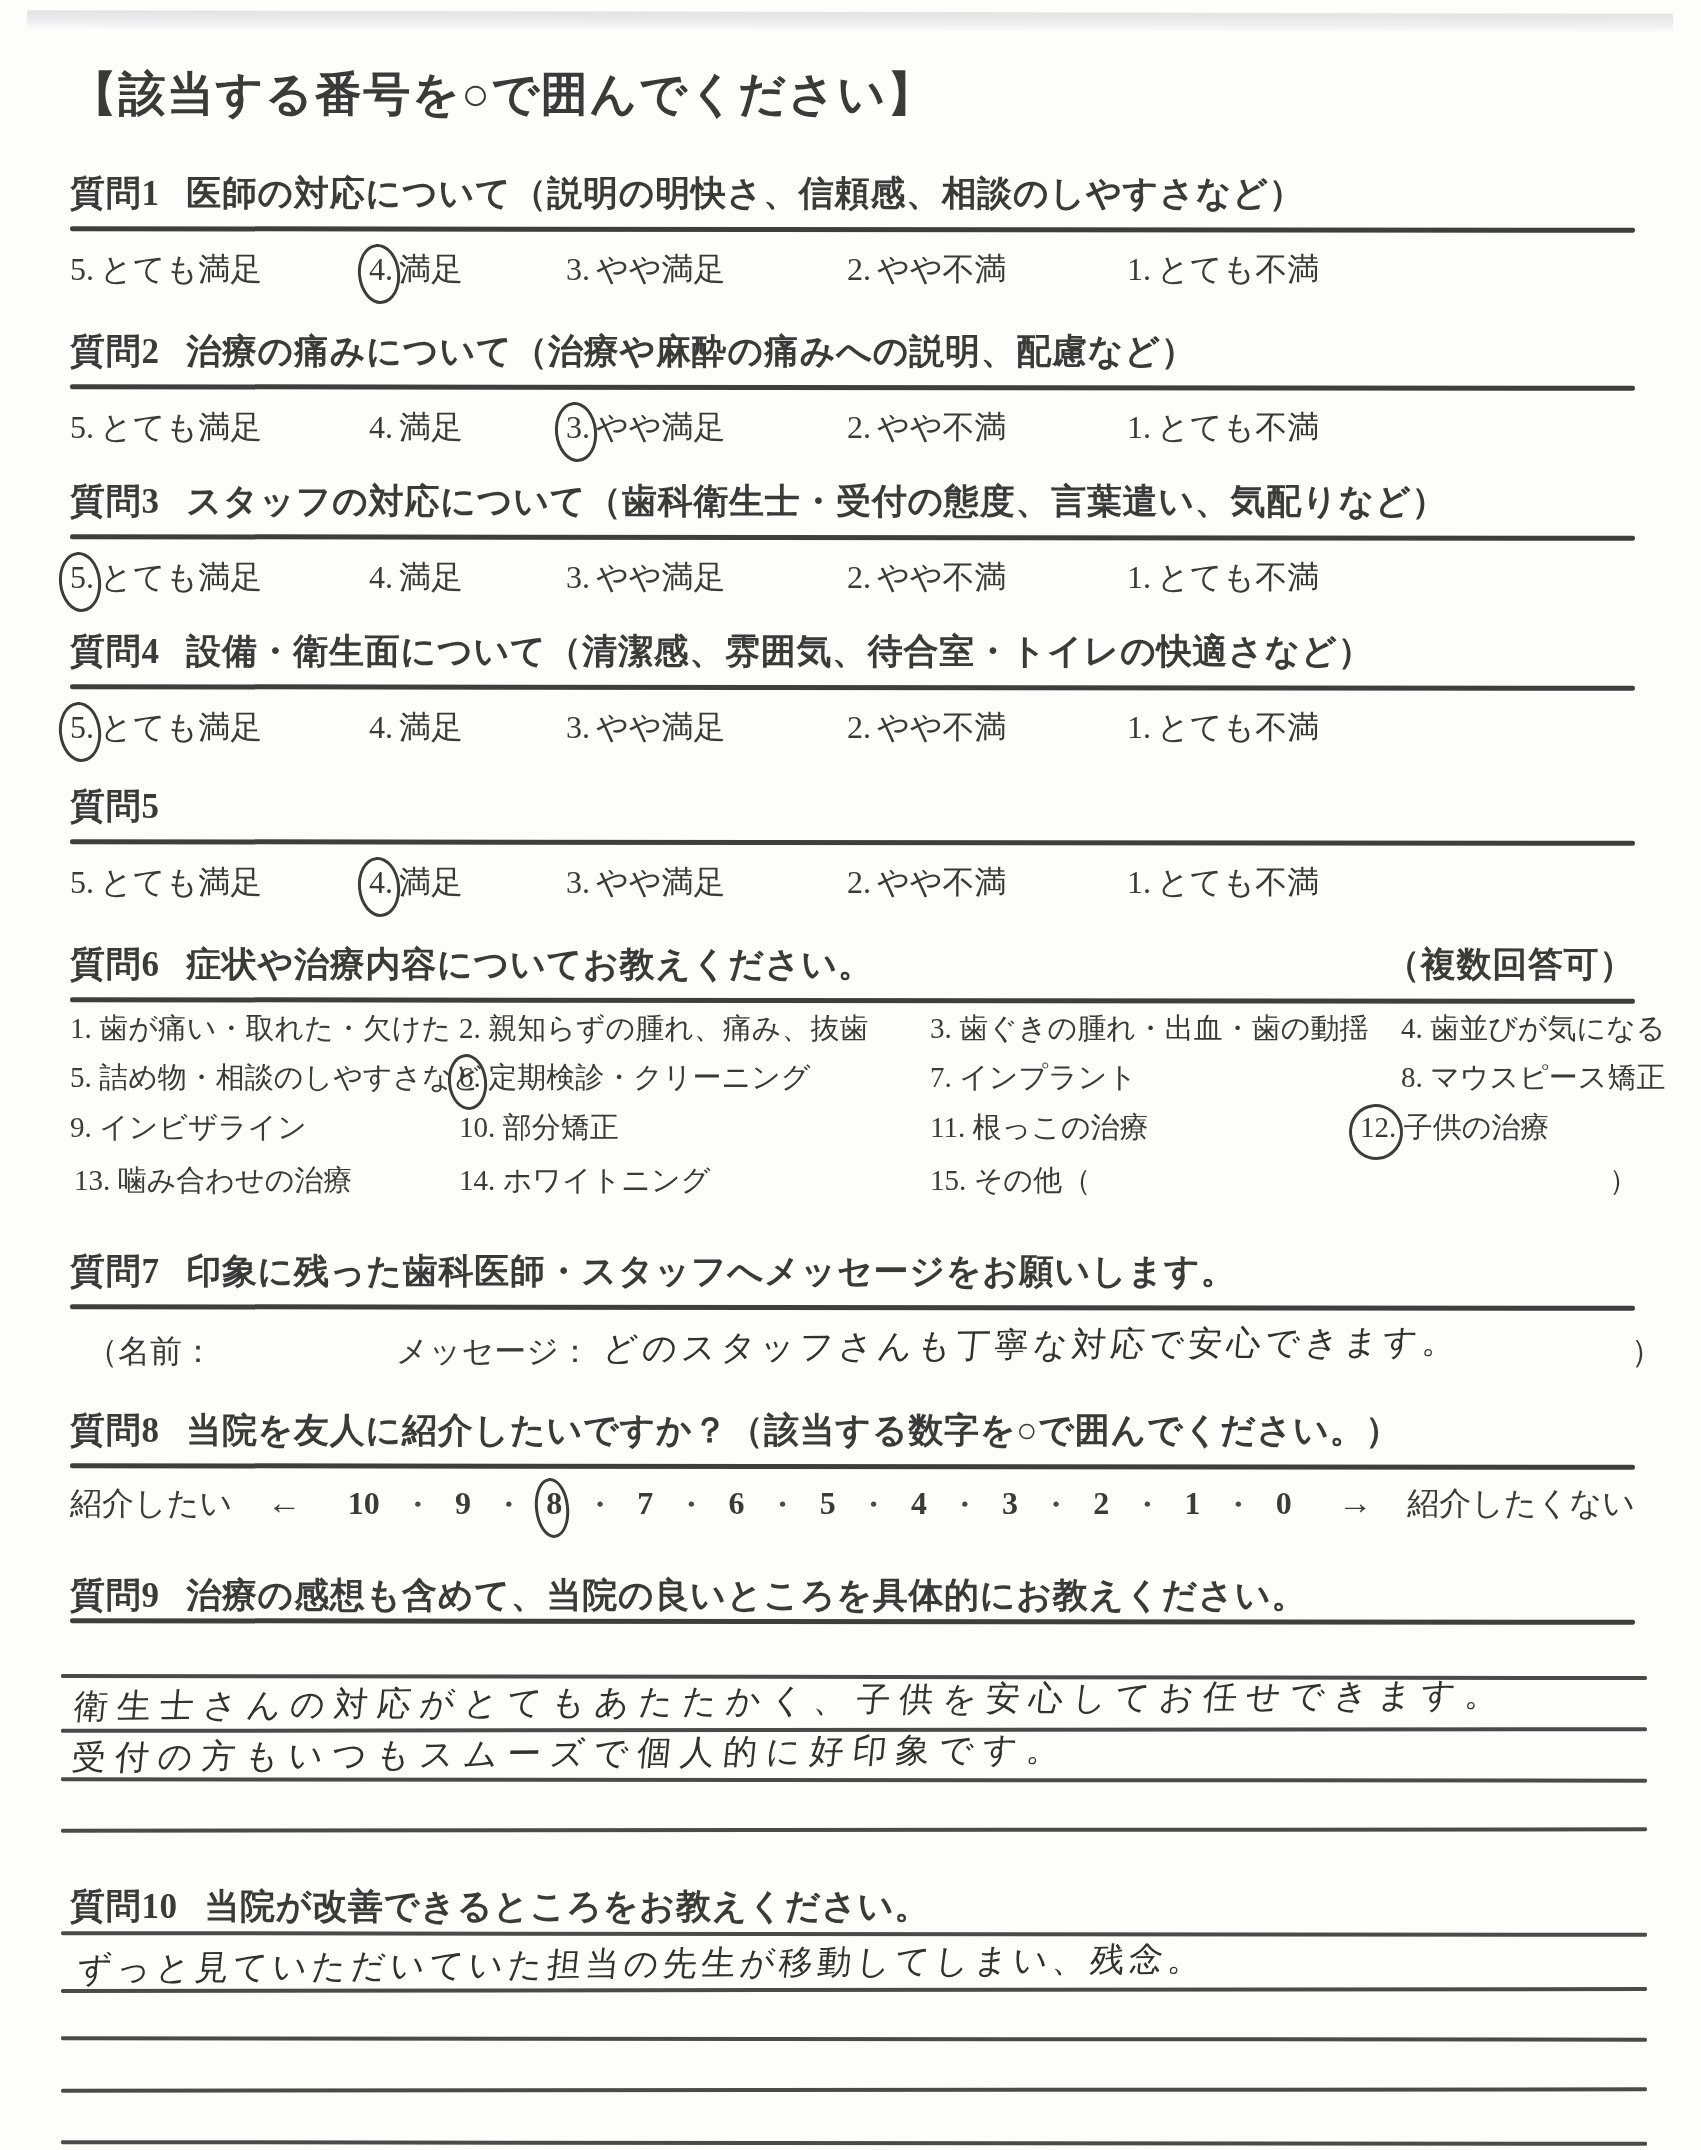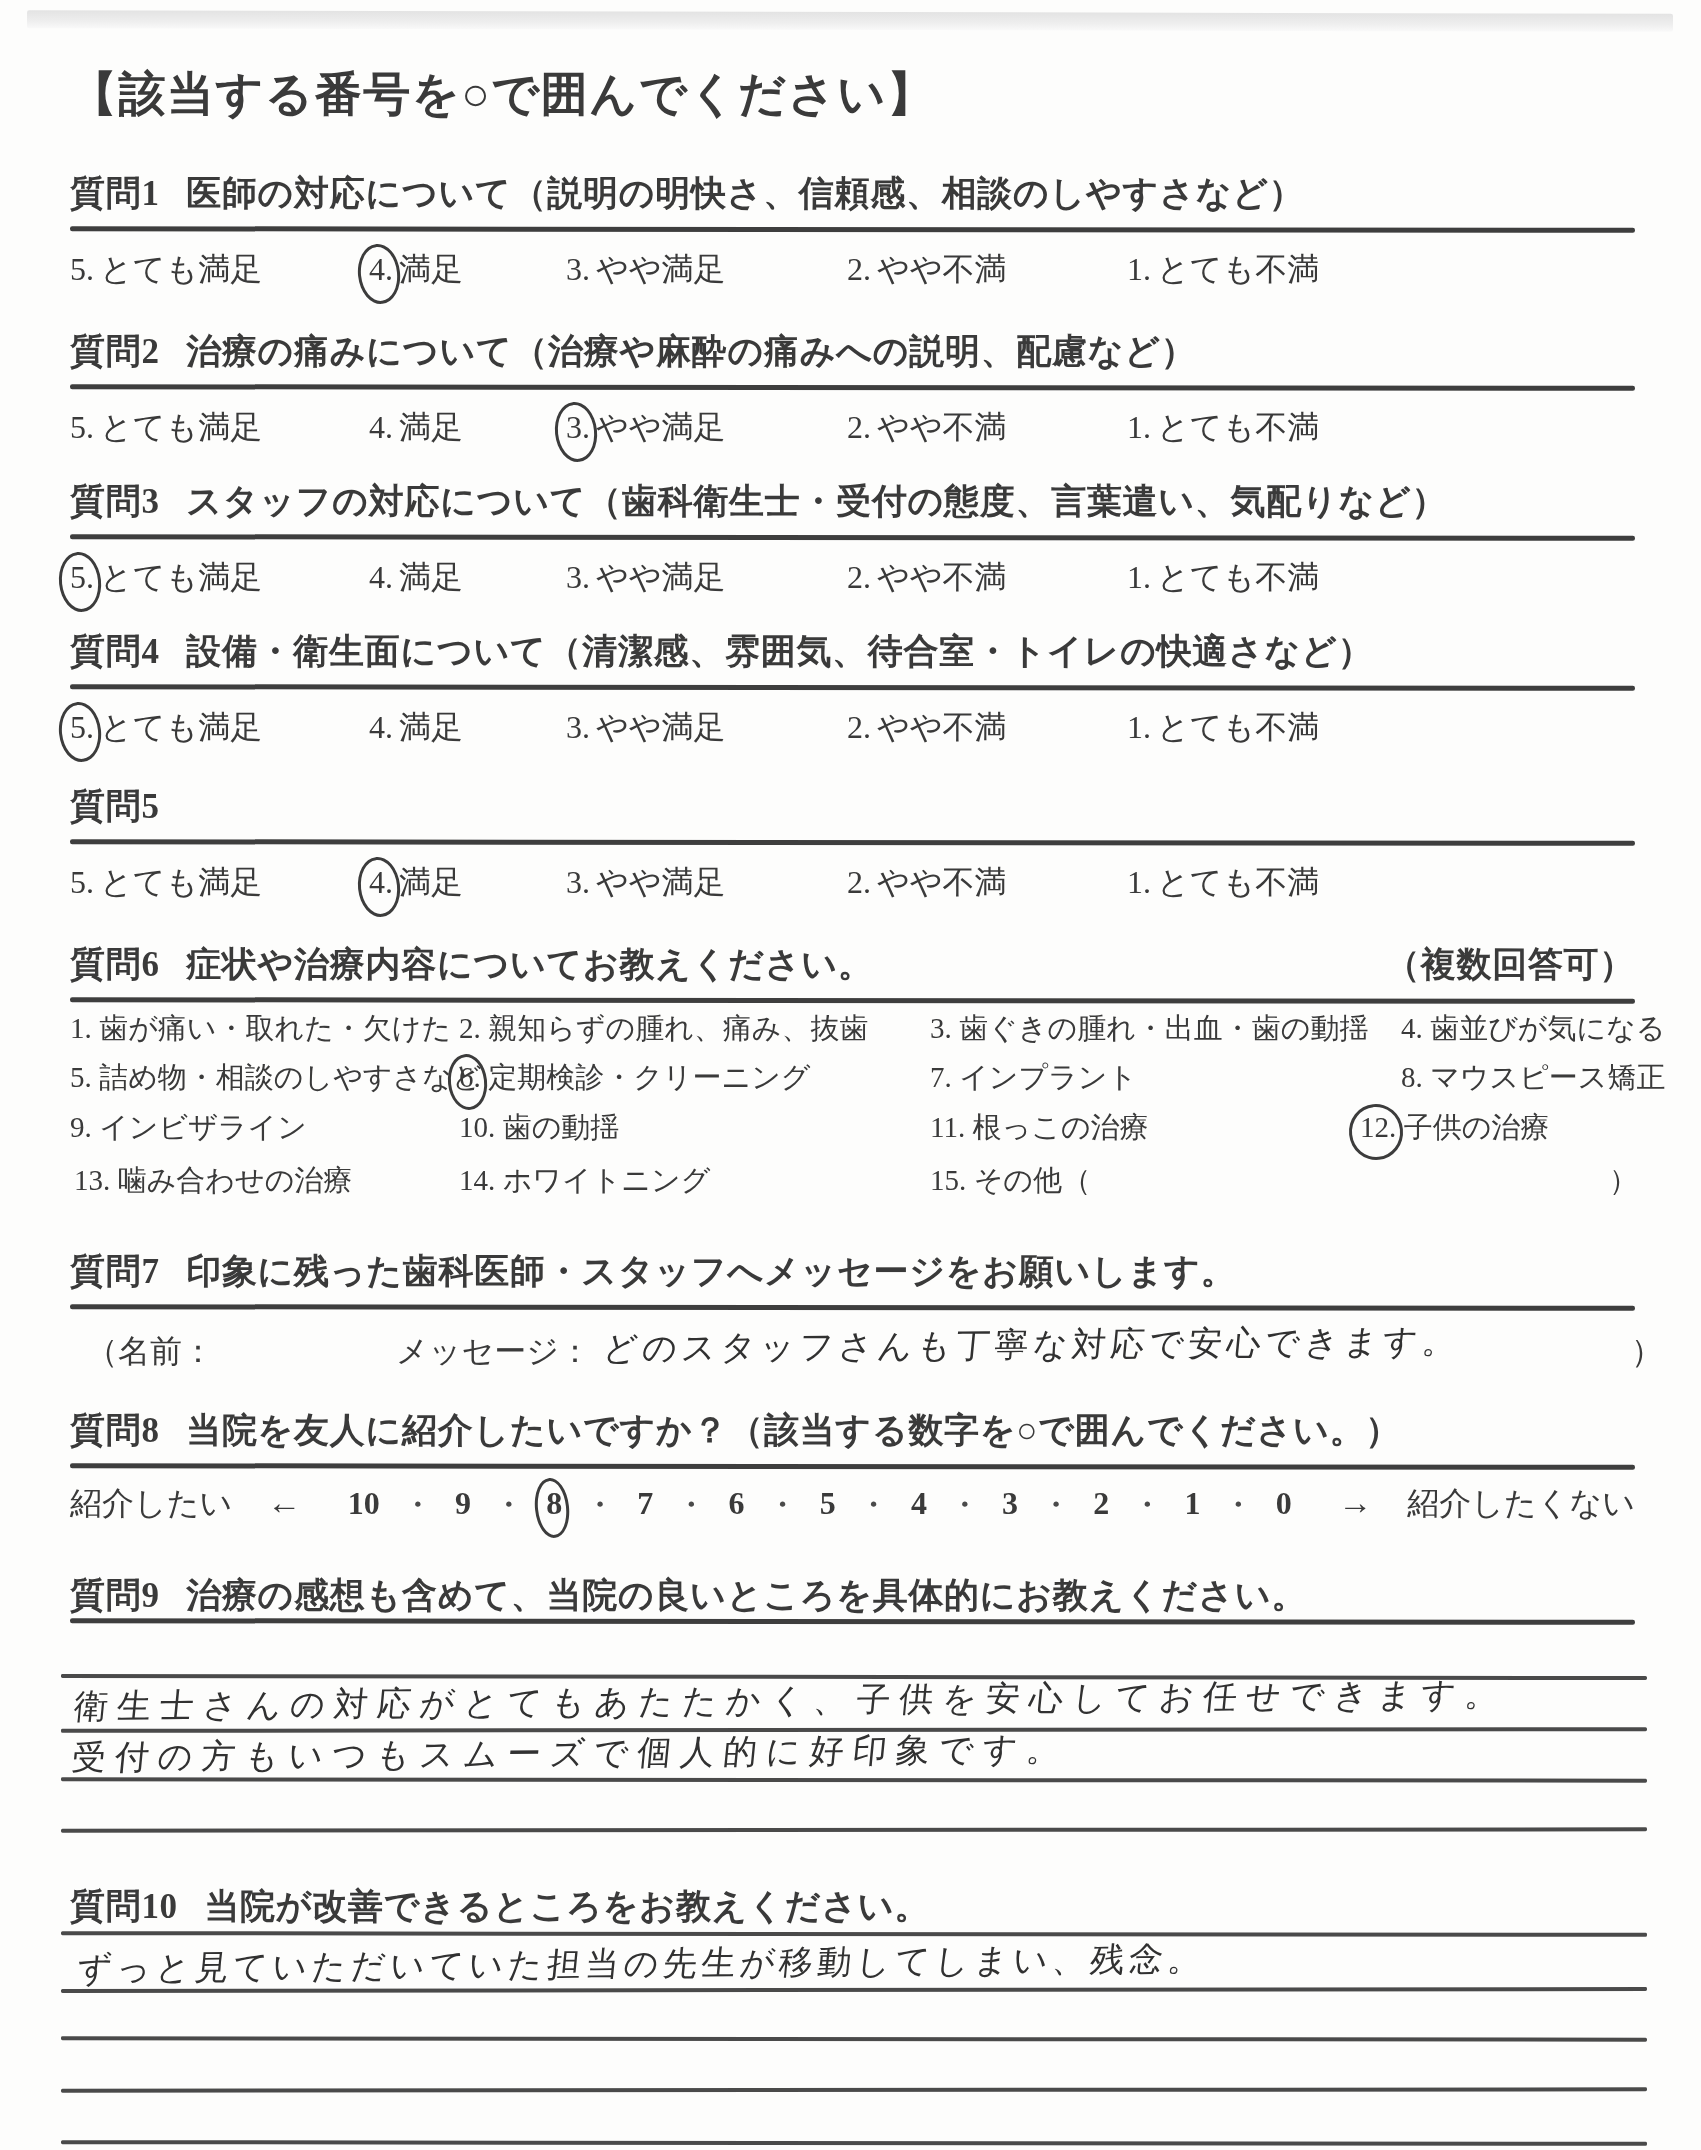--- a/index.html
+++ b/index.html
@@ -163,21 +163,21 @@
     <span class="q6-item" style="left:1331px"><span class="num">4.</span><span>歯並びが気になる</span></span>
   </div>
   <div class="q6-row" style="top:117px">
     <span class="q6-item" style="left:0"><span class="num">5.</span><span>詰め物・相談のしやすさなど</span></span>
     <span class="q6-item" style="left:389px"><span class="num circled">6.</span><span>定期検診・クリーニング</span></span>
     <span class="q6-item" style="left:860px"><span class="num">7.</span><span>インプラント</span></span>
     <span class="q6-item" style="left:1331px"><span class="num">8.</span><span>マウスピース矯正</span></span>
   </div>
   <div class="q6-row" style="top:167px">
     <span class="q6-item" style="left:0"><span class="num">9.</span><span>インビザライン</span></span>
-    <span class="q6-item" style="left:389px"><span class="num">10.</span><span>歯の動揺</span></span>
+    <span class="q6-item" style="left:389px"><span class="num">10.</span><span>部分矯正</span></span>
     <span class="q6-item" style="left:860px"><span class="num">11.</span><span>根っこの治療</span></span>
     <span class="q6-item" style="left:1290px"><span class="num circled">12.</span><span>子供の治療</span></span>
   </div>
   <div class="q6-row" style="top:220px">
     <span class="q6-item" style="left:4px"><span class="num">13.</span><span>噛み合わせの治療</span></span>
     <span class="q6-item" style="left:389px"><span class="num">14.</span><span>ホワイトニング</span></span>
     <span class="q6-item" style="left:860px"><span class="num">15.</span><span>その他（</span></span>
     <span class="q6-close" style="left:1539px">）</span>
   </div>
 </div>

